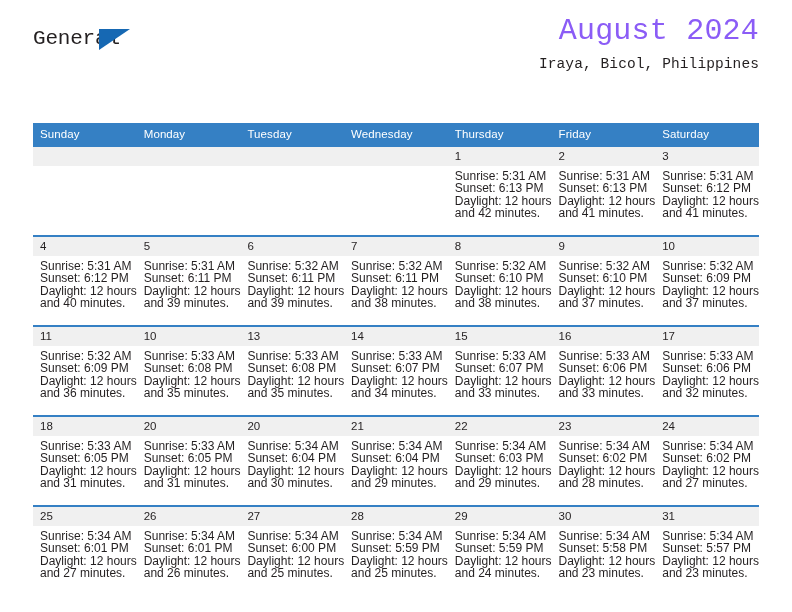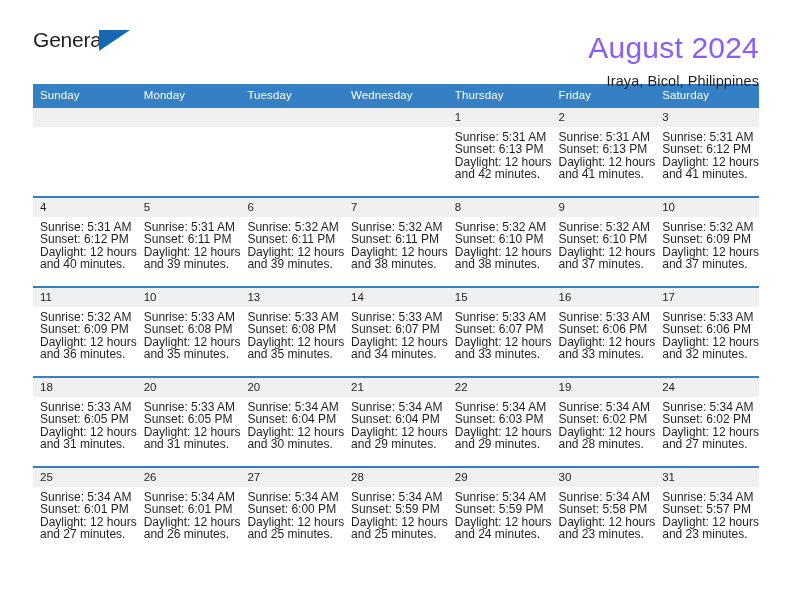--- a/index.html
+++ b/index.html
@@ -17,23 +17,24 @@
     position: relative;
     width: 792px;
     height: 612px;
     padding: 0 33px;
   }
 
   
   .header {
     display: flex;
     justify-content: space-between;
-    align-items: flex-start;
+    align-items: flex-end;
     padding-top: 28px;
-    height: 84px;
+    height: 75px;
+    font-family: Liberation Mono, monospace;
   }
 
   .logo {
     position: relative;
     width: 120px;
     height: 48px;
   }
   .logo-general {
     font-size: 21px;
     color: #231f20;
@@ -76,20 +77,21 @@
     line-height: 22px;
     padding-top: 4px;
     letter-spacing: 0.1px;
   }
 
   
   .calendar {
     width: 726px;
     border-collapse: collapse;
     table-layout: fixed;
+    margin-top: 48px;
   }
 
   .calendar th {
     background: #3580c4;
     color: #ffffff;
     font-size: 11.5px;
     font-weight: normal;
     text-align: left;
     padding: 5px 0 5px 7px;
     height: 21px;
@@ -391,21 +393,21 @@
           <td>
             <div class="daynum">22</div>
             <div class="cellbody">
               <div>Sunrise: 5:34 AM</div>
               <div>Sunset: 6:03 PM</div>
               <div>Daylight: 12 hours</div>
               <div>and 29 minutes.</div>
             </div>
           </td>
           <td>
-            <div class="daynum">19</div>
+            <div class="daynum">23</div>
             <div class="cellbody">
               <div>Sunrise: 5:34 AM</div>
               <div>Sunset: 6:02 PM</div>
               <div>Daylight: 12 hours</div>
               <div>and 28 minutes.</div>
             </div>
           </td>
           <td>
             <div class="daynum">24</div>
             <div class="cellbody">

